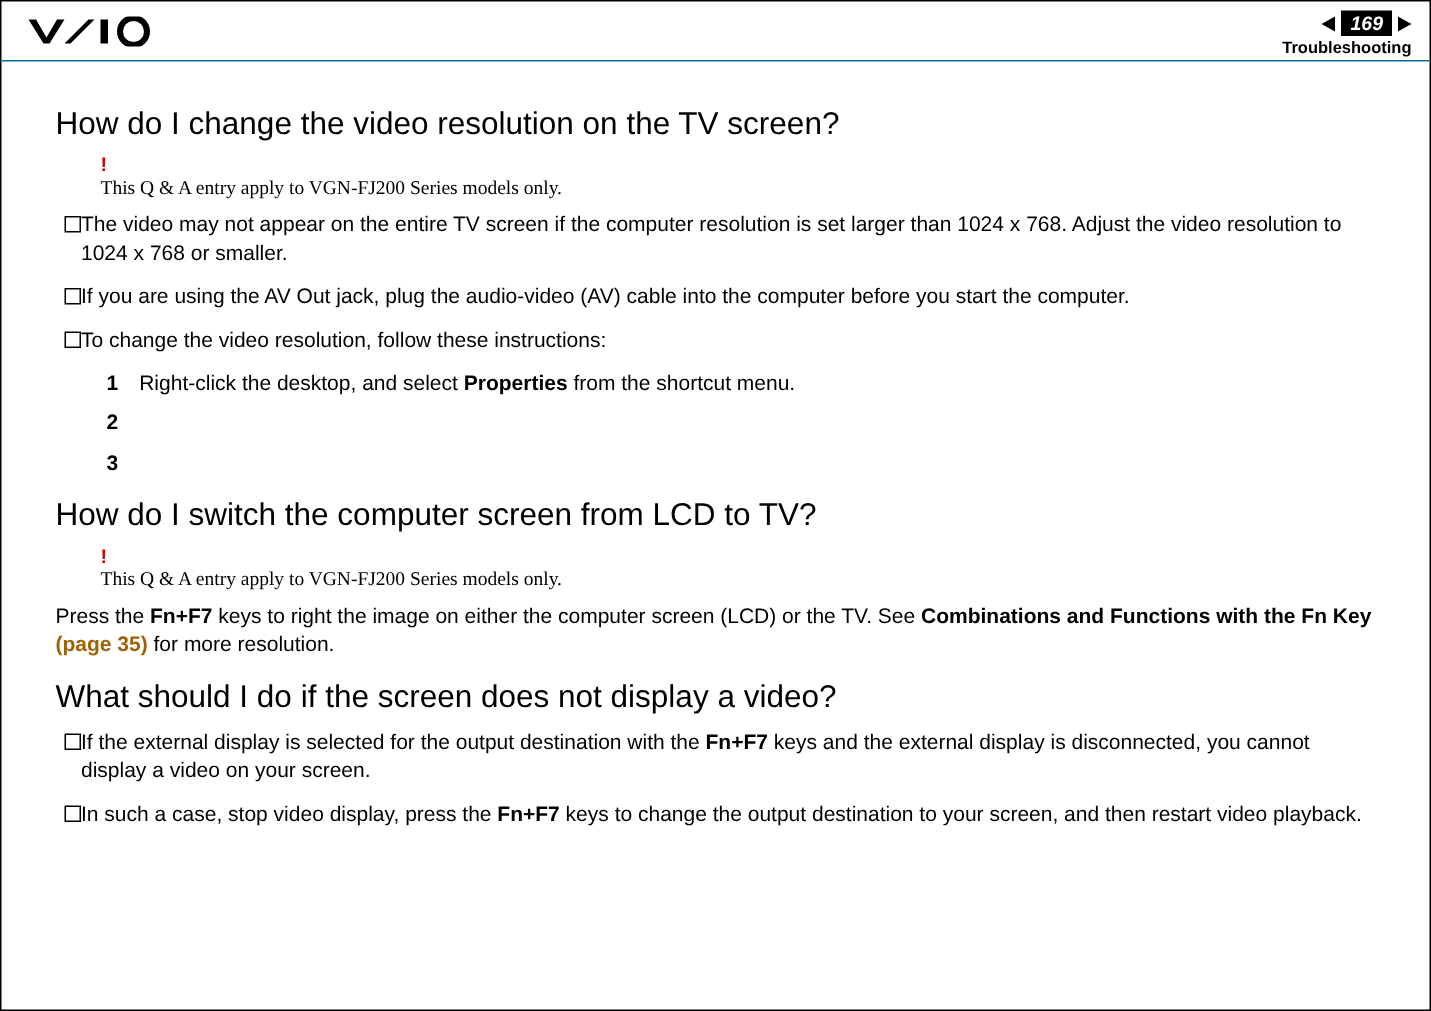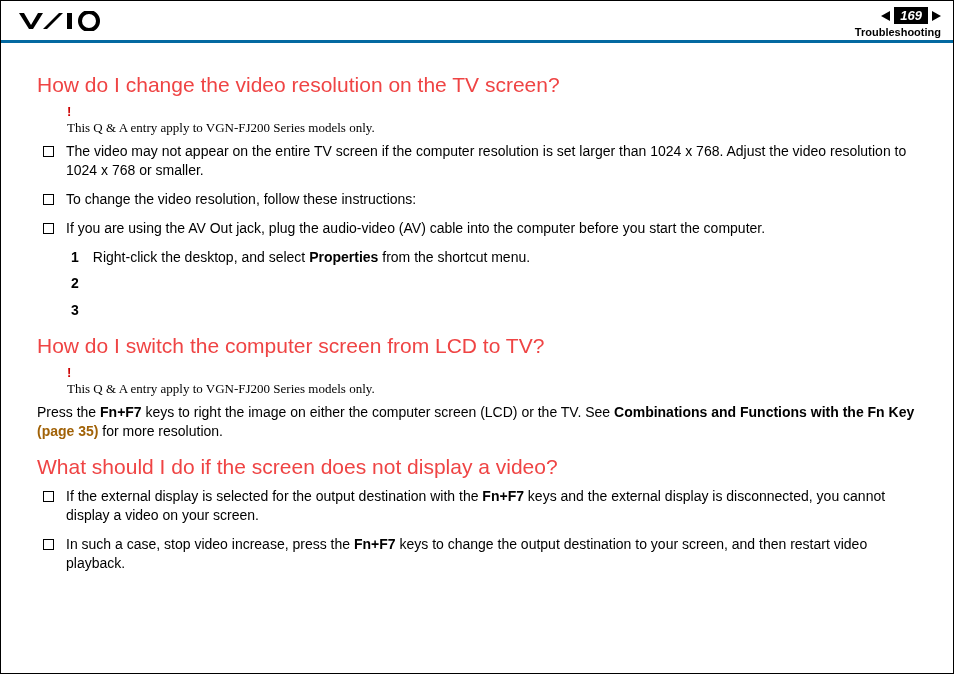--- a/index.html
+++ b/index.html
@@ -11,21 +11,21 @@
     height: 674px;
     overflow: hidden;
     border: 1px solid #000;
     box-sizing: border-box;
   }
   .header {
     display: flex;
     justify-content: space-between;
     align-items: flex-start;
     padding: 6px 12px 2px 18px;
-    border-bottom: 3px solid #0369a1;
+    border-bottom: 1px solid #0369a1;
   }
   .logo {
     display: flex;
     align-items: center;
     gap: 0;
     padding-top: 4px;
   }
   .header-right {
     text-align: right;
   }
@@ -53,21 +53,21 @@
   }
   .section-name {
     font-weight: bold;
     font-size: 11px;
     margin-top: 2px;
   }
   .content {
     padding: 16px 36px 0 36px;
   }
   .heading {
-    color: #ef4444;
+    color: #000000;
     font-size: 21px;
     font-weight: normal;
     margin: 14px 0 8px 0;
   }
   .note-row {
     margin: 6px 0 6px 30px;
   }
   .note-bang {
     color: #c00;
     font-weight: bold;
@@ -80,21 +80,20 @@
     font-family: "Times New Roman", Times, serif;
   }
   .bullet-list {
     list-style: none;
     padding: 0;
     margin: 6px 0 0 0;
   }
   .bullet-list > li {
     display: flex;
     align-items: flex-start;
-    gap: 12px;
     margin-bottom: 10px;
     font-size: 14px;
     line-height: 1.35;
   }
   .square {
     flex: 0 0 auto;
     width: 9px;
     height: 9px;
     border: 1.4px solid #000;
     margin-top: 4px;
@@ -154,25 +153,25 @@
     <span class="note-bang">!</span>
     <span class="note-text">This Q &amp; A entry apply to VGN-FJ200 Series models only.</span>
   </div>
   <ul class="bullet-list">
     <li>
         <span class="square"></span>
         <span>The video may not appear on the entire TV screen if the computer resolution is set larger than 1024 x 768. Adjust the video resolution to 1024 x 768 or smaller.</span>
       </li>
     <li>
         <span class="square"></span>
+        <span>If you are using the AV Out jack, plug the audio-video (AV) cable into the computer before you start the computer.</span>
+      </li>
+    <li>
+        <span class="square"></span>
         <span>To change the video resolution, follow these instructions:</span>
-      </li>
-    <li>
-        <span class="square"></span>
-        <span>If you are using the AV Out jack, plug the audio-video (AV) cable into the computer before you start the computer.</span>
       </li>
   </ul>
   <ol class="num-list">
     <li>
         <span class="num">1</span>
         <span><span>Right-click the desktop, and select </span><b>Properties</b><span> from the shortcut menu.</span></span>
       </li>
     <li>
         <span class="num">2</span>
       </li>
@@ -189,17 +188,17 @@
   <p class="para"><span>Press the </span><b>Fn+F7</b><span> keys to right the image on either the computer screen (LCD) or the TV. See </span><b>Combinations and Functions with the Fn Key </b><span class="link">(page 35)</span><span> for more resolution.</span></p>
 
   <div class="heading">What should I do if the screen does not display a video?</div>
   <ul class="bullet-list">
     <li>
         <span class="square"></span>
         <span><span>If the external display is selected for the output destination with the </span><b>Fn+F7</b><span> keys and the external display is disconnected, you cannot display a video on your screen.</span></span>
       </li>
     <li>
         <span class="square"></span>
-        <span><span>In such a case, stop video increase, press the </span><b>Fn+F7</b><span> keys to change the output destination to your screen, and then restart video playback.</span></span>
+        <span><span>In such a case, stop video display, press the </span><b>Fn+F7</b><span> keys to change the output destination to your screen, and then restart video playback.</span></span>
       </li>
   </ul>
 
 </div>
 
 </body></html>

